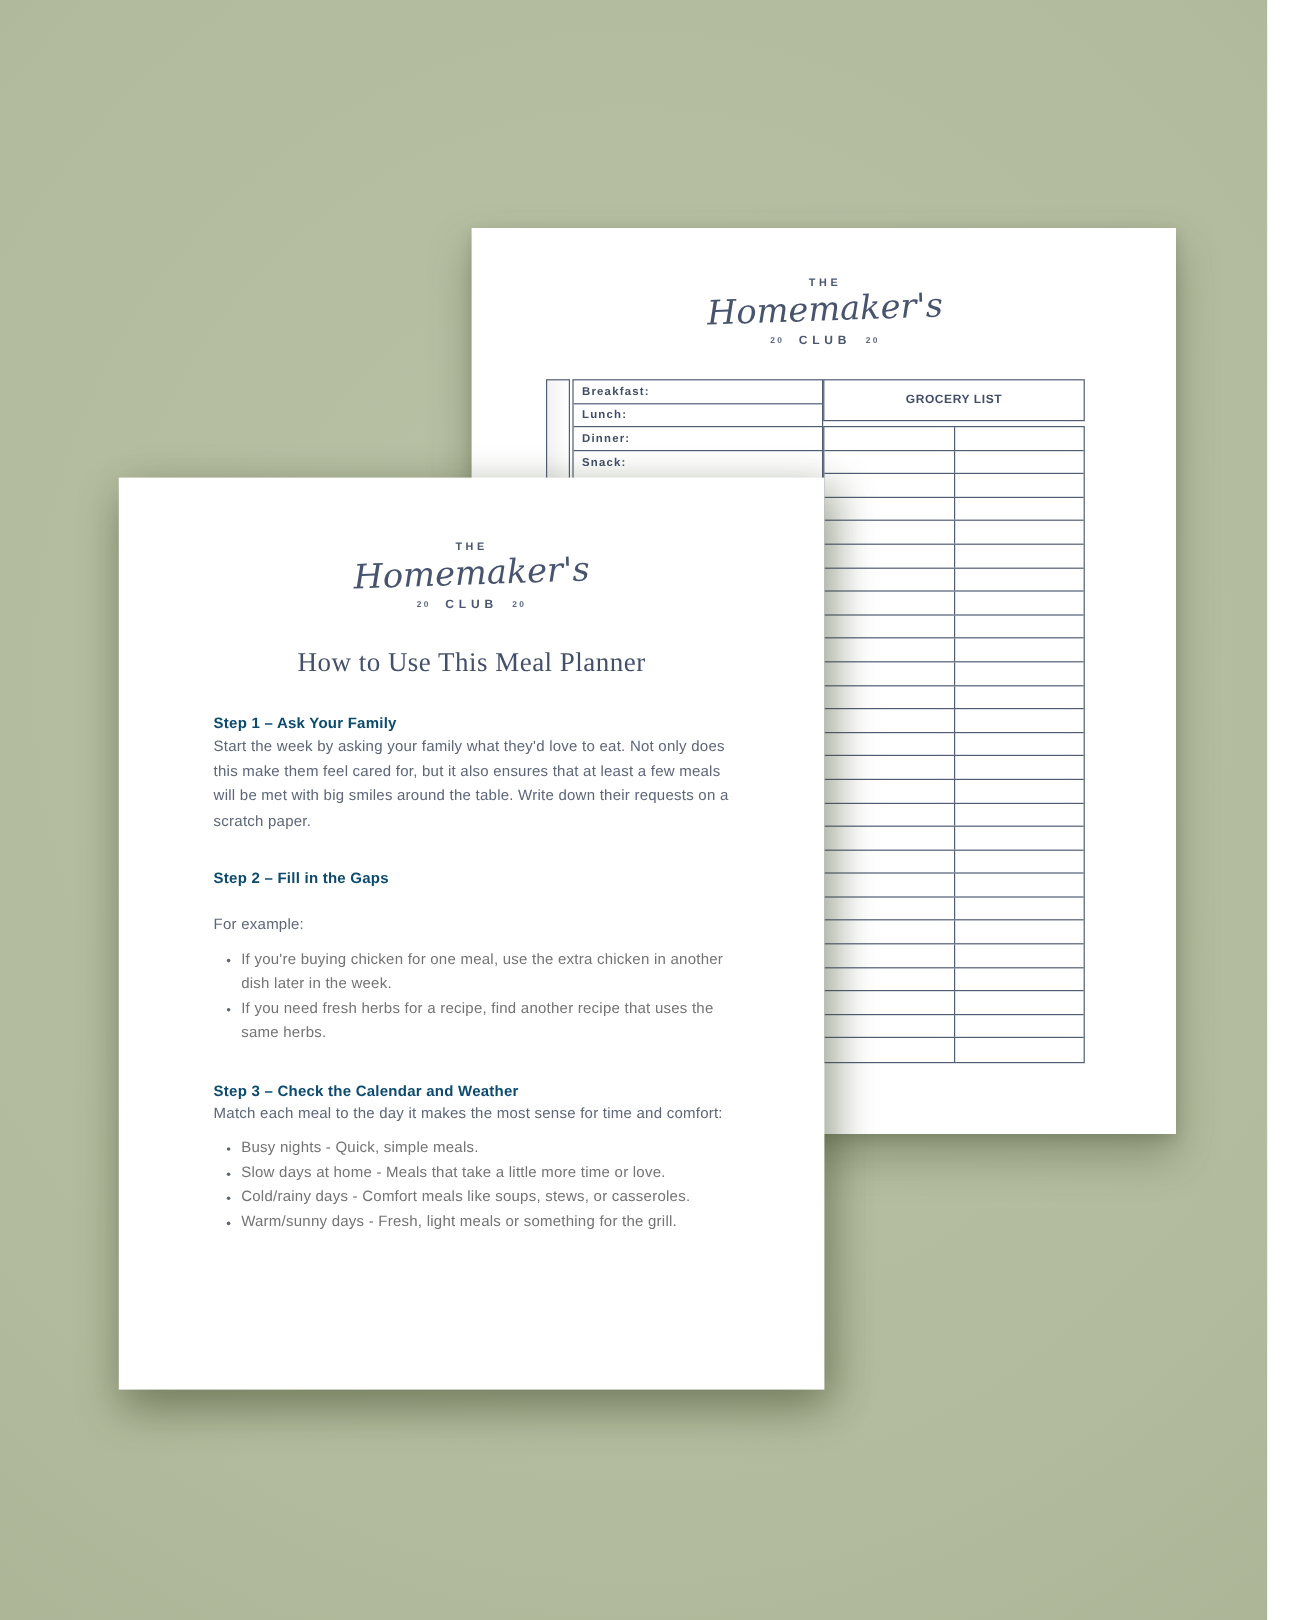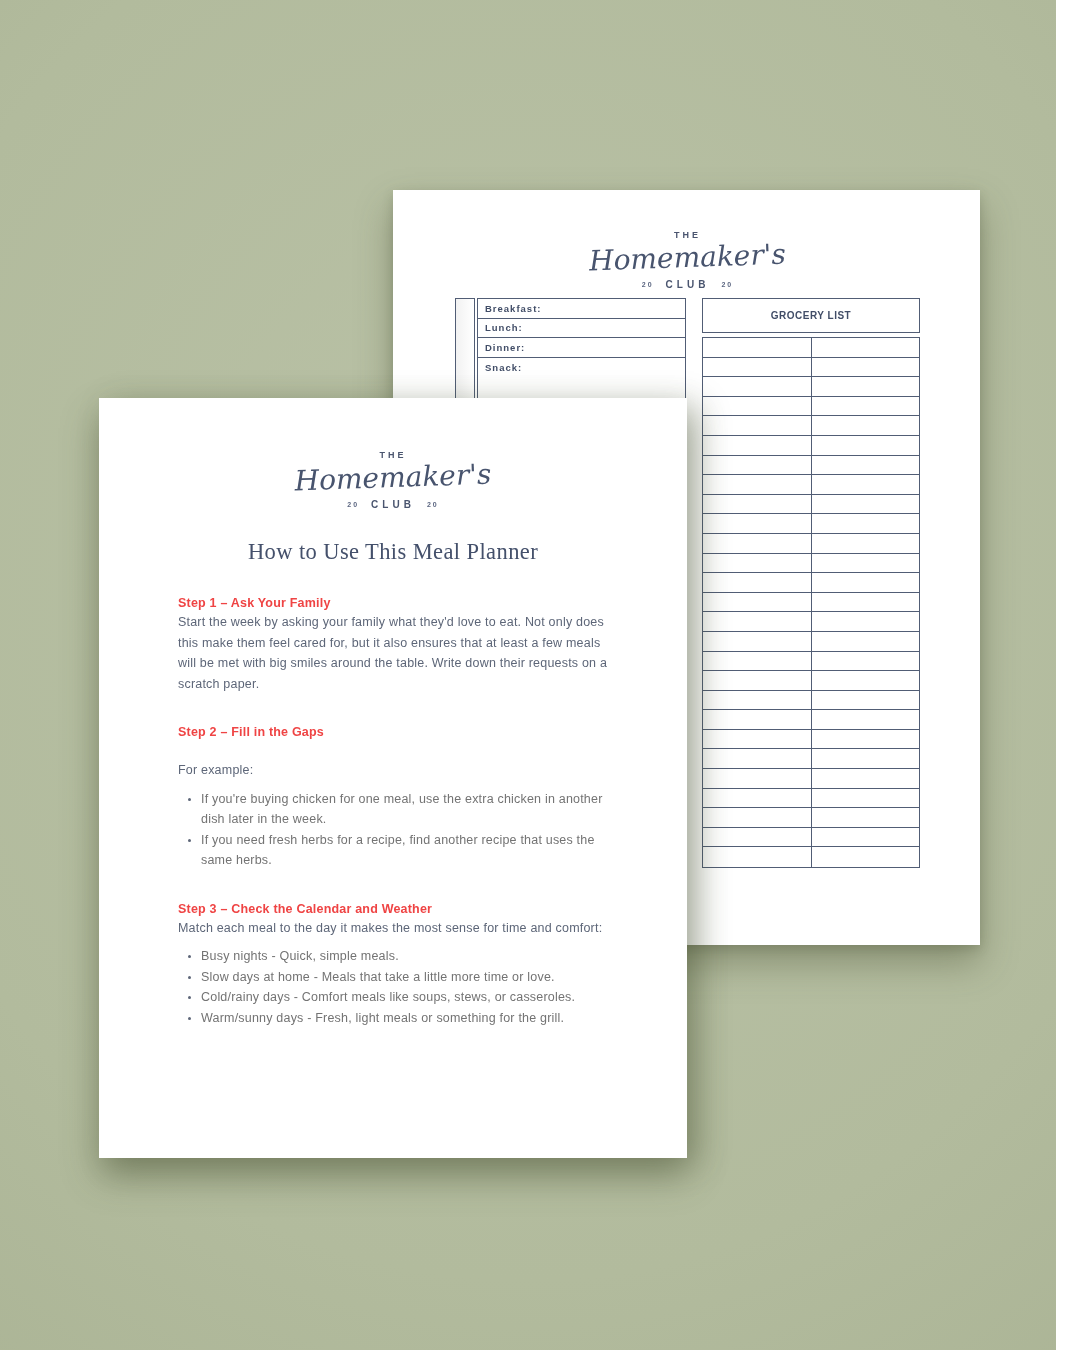--- a/index.html
+++ b/index.html
@@ -56,23 +56,22 @@
   }
   .logo .club {
     font-size: 10px; font-weight: bold; letter-spacing: 4px; color: #4a556f; text-align: right;
   }
   .logo .mark {
     font-size: 7px; font-weight: bold; letter-spacing: 2px; color: #5a6580;
   }
 
   
   .planner-row {
-    margin-top: 8px;
+    margin-top: 26px;
     display: flex;
-    gap: 16px;
   }
 
   .day-table { display: flex; gap: 2px; width: 231px; }
   .day-cell {
     width: 20px;
     border: 1px solid #515d75;
     display: flex; align-items: center; justify-content: center;
     background: linear-gradient(90deg, #f2f2f2, #ffffff);
   }
   .day-cell span {
@@ -136,21 +135,21 @@
     color: #5d6678;
     white-space: pre-line;
   }
 
   .intro { margin-top: 17px; }
 
   .section-heading {
     font-size: 12.5px;
     font-weight: bold;
     letter-spacing: 0.2px;
-    color: #ef4444;
+    color: #0c4a6e;
   }
   .mt-section { margin-top: 31px; }
   .mt-body { margin-top: 2px; }
   .mt-note { margin-top: 21px; }
 
   ul.bullets {
     margin-top: 8px;
     padding-left: 23px;
     list-style: disc;
   }

